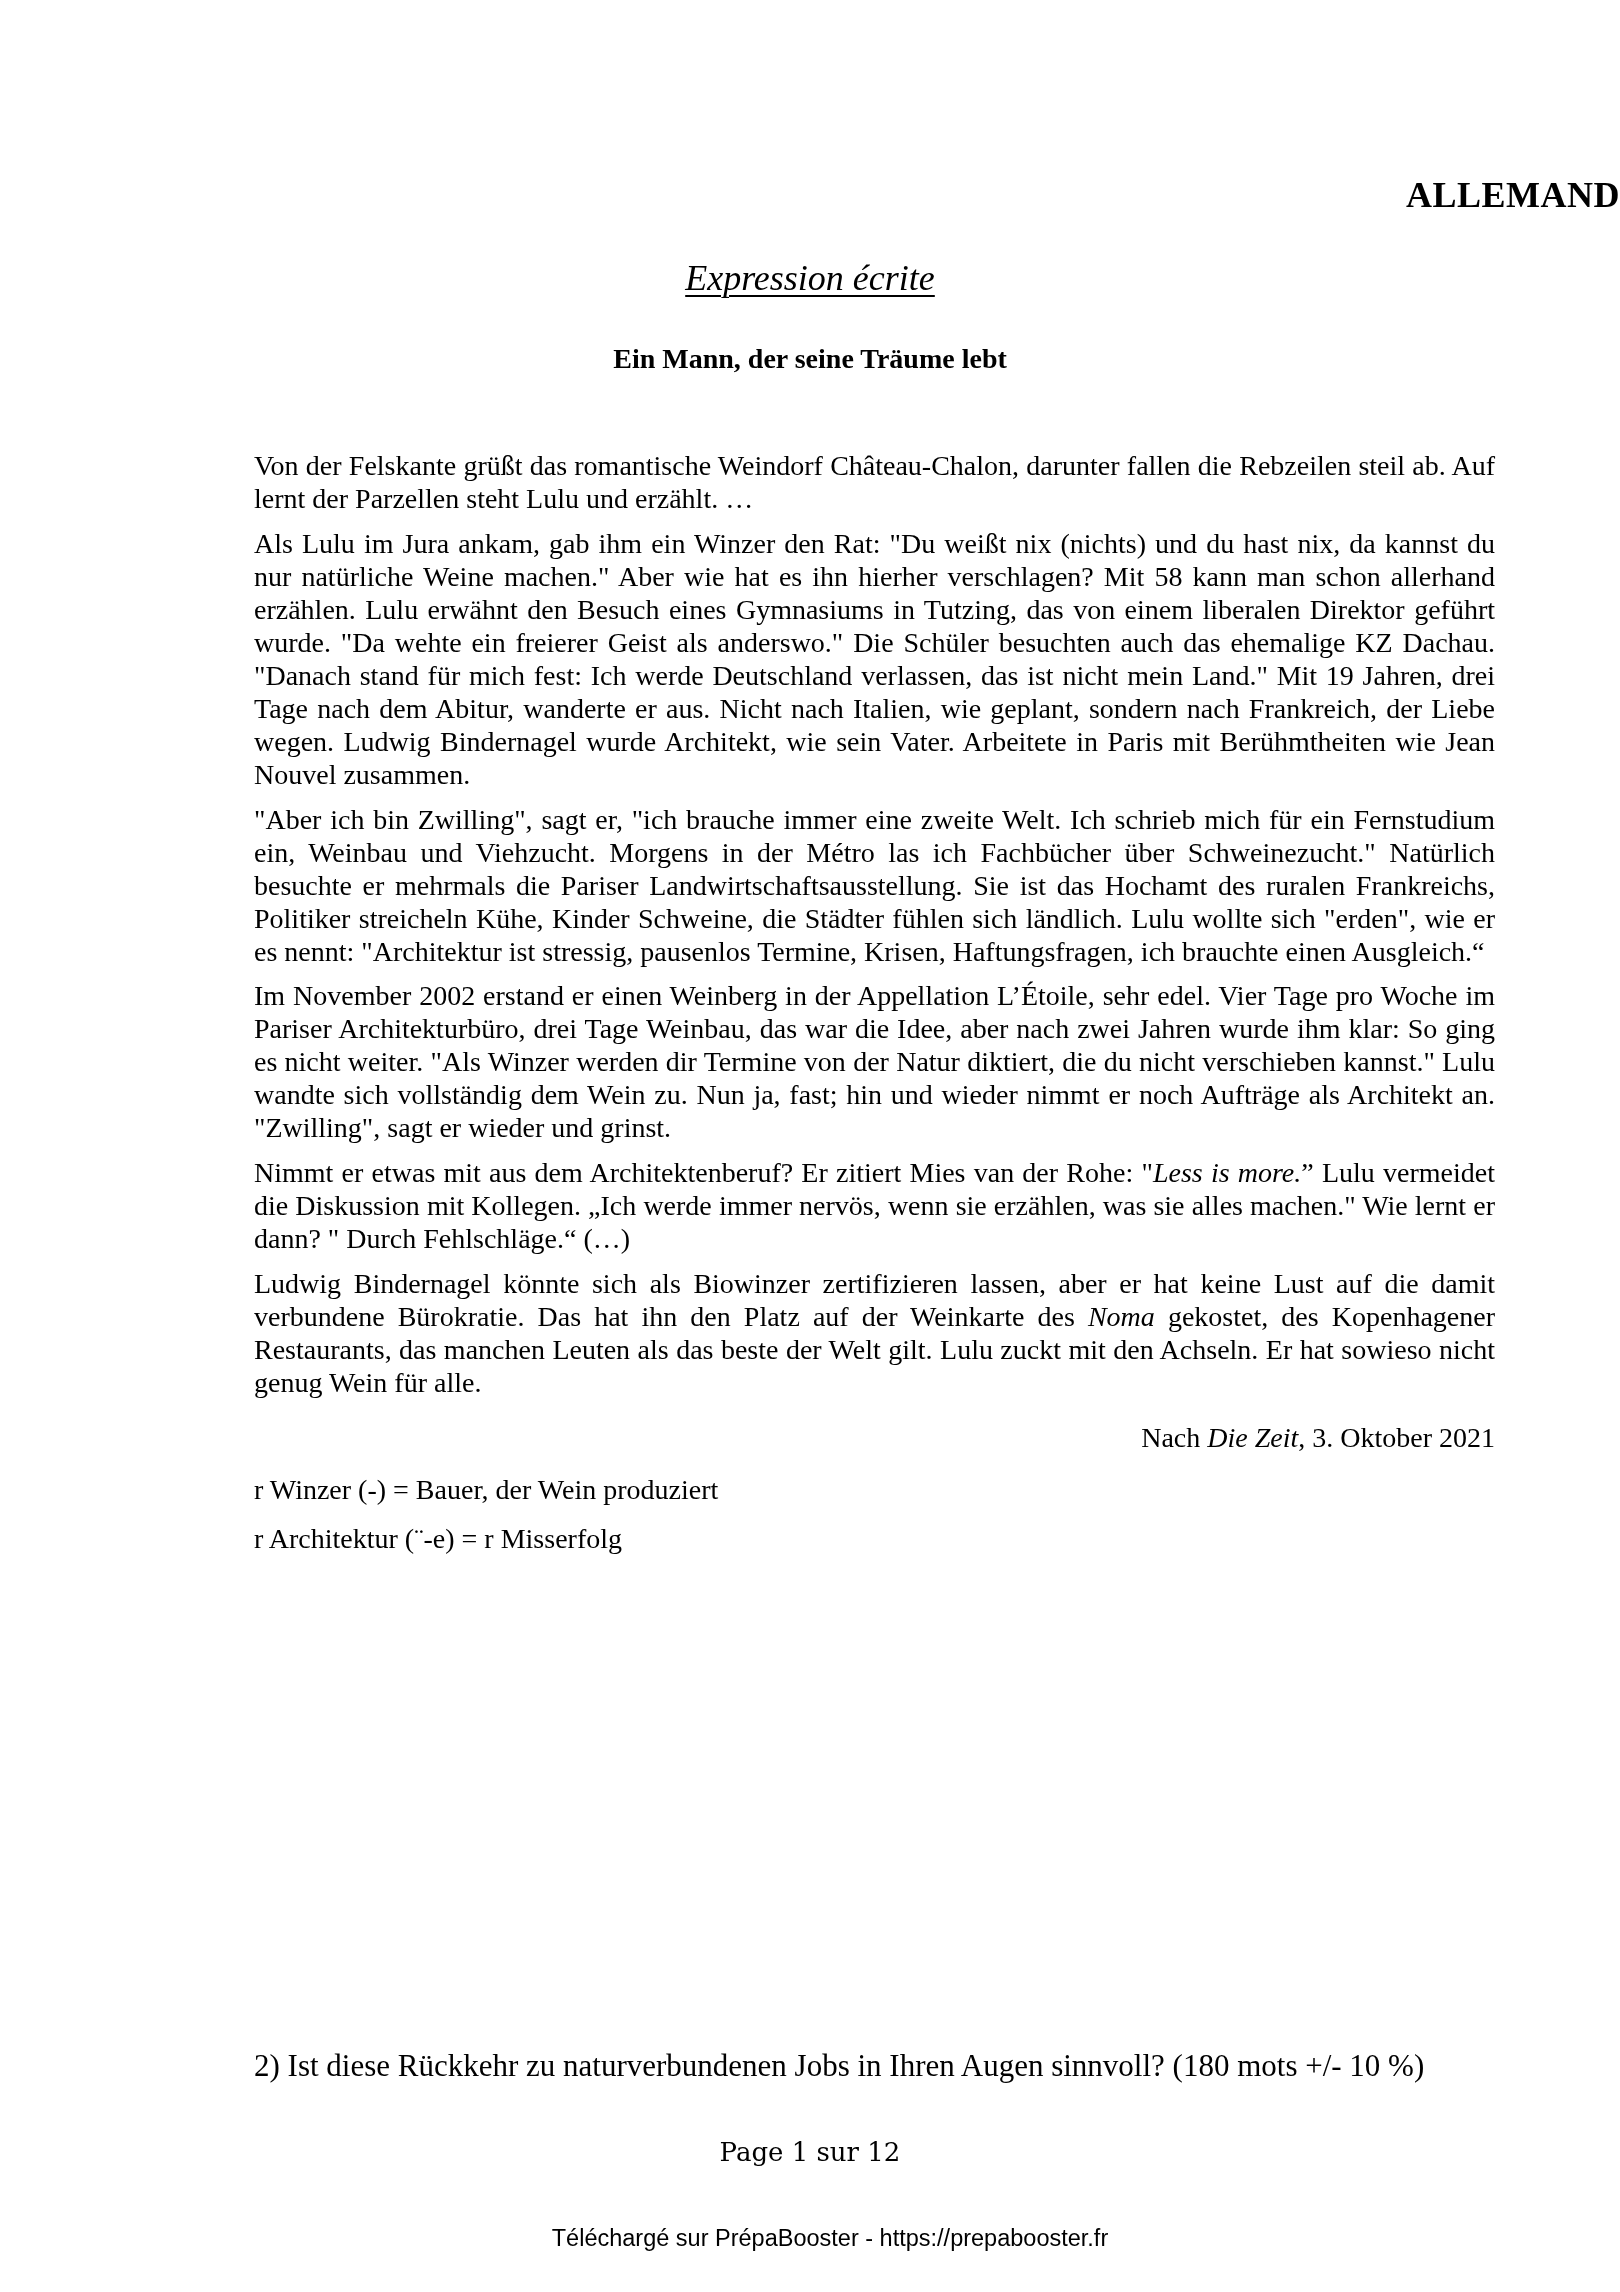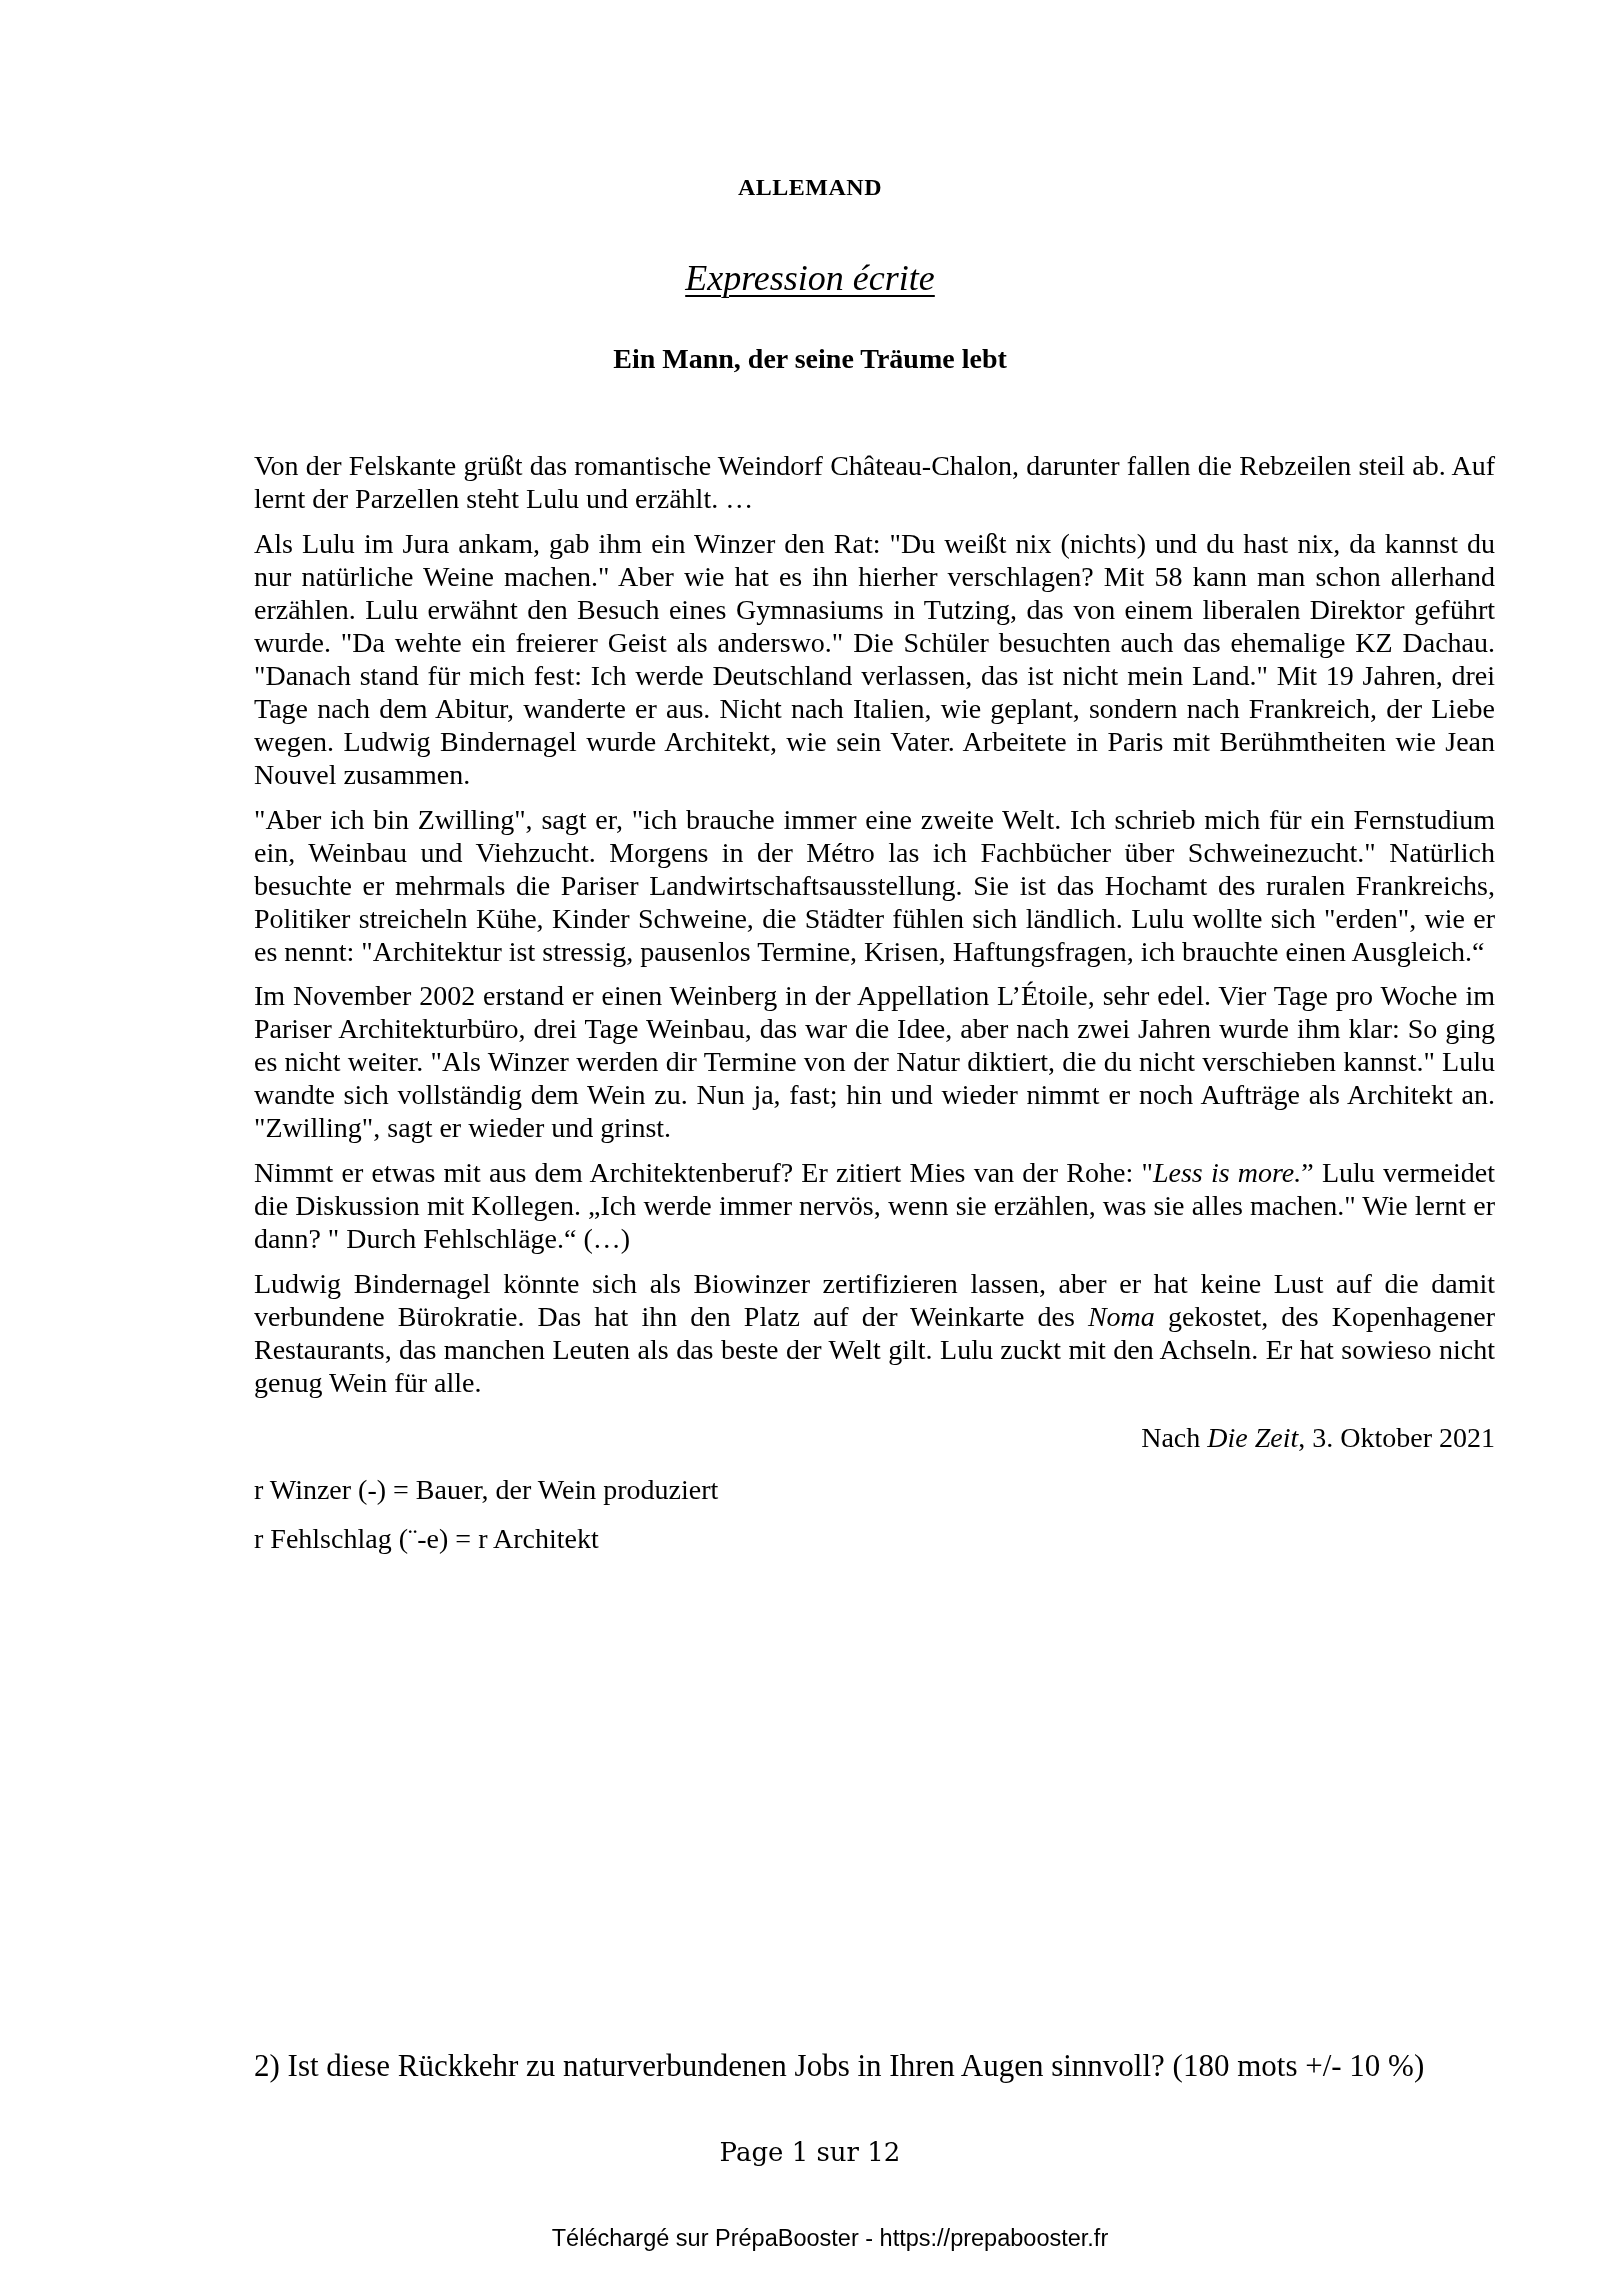--- a/index.html
+++ b/index.html
@@ -18,22 +18,22 @@
     .page {
       position: absolute;
       left: 0; top: 0;
       width: 1620px;
       height: 2293px;
     }
     .title {
       position: absolute;
       left: 0; right: 0;
       top: 174px;
-      text-align: center;
-      font-size: 24px;
+      text-align: right;
+      font-size: 36px;
       font-weight: bold;
       letter-spacing: 0.5px;
     }
     .subtitle {
       position: absolute;
       left: 0; right: 0;
       top: 257px;
       text-align: center;
       font-size: 36px;
       font-style: italic;
@@ -123,21 +123,21 @@
     <p>Als Lulu im Jura ankam, gab ihm ein Winzer den Rat: "Du weißt nix (nichts) und du hast nix, da kannst du nur natürliche Weine machen." Aber wie hat es ihn hierher verschlagen? Mit 58 kann man schon allerhand erzählen. Lulu erwähnt den Besuch eines Gymnasiums in Tutzing, das von einem liberalen Direktor geführt wurde. "Da wehte ein freierer Geist als anderswo." Die Schüler besuchten auch das ehemalige KZ Dachau. "Danach stand für mich fest: Ich werde Deutschland verlassen, das ist nicht mein Land." Mit 19 Jahren, drei Tage nach dem Abitur, wanderte er aus. Nicht nach Italien, wie geplant, sondern nach Frankreich, der Liebe wegen. Ludwig Bindernagel wurde Architekt, wie sein Vater. Arbeitete in Paris mit Berühmtheiten wie Jean Nouvel zusammen.</p>
     <p>"Aber ich bin Zwilling", sagt er, "ich brauche immer eine zweite Welt. Ich schrieb mich für ein Fernstudium ein, Weinbau und Viehzucht. Morgens in der Métro las ich Fachbücher über Schweinezucht." Natürlich besuchte er mehrmals die Pariser Landwirtschaftsausstellung. Sie ist das Hochamt des ruralen Frankreichs, Politiker streicheln Kühe, Kinder Schweine, die Städter fühlen sich ländlich. Lulu wollte sich "erden", wie er es nennt: "Architektur ist stressig, pausenlos Termine, Krisen, Haftungsfragen, ich brauchte einen Ausgleich.“</p>
     <p>Im November 2002 erstand er einen Weinberg in der Appellation L’Étoile, sehr edel. Vier Tage pro Woche im Pariser Architekturbüro, drei Tage Weinbau, das war die Idee, aber nach zwei Jahren wurde ihm klar: So ging es nicht weiter. "Als Winzer werden dir Termine von der Natur diktiert, die du nicht verschieben kannst." Lulu wandte sich vollständig dem Wein zu. Nun ja, fast; hin und wieder nimmt er noch Aufträge als Architekt an. "Zwilling", sagt er wieder und grinst.</p>
     <p><span>Nimmt er etwas mit aus dem Architektenberuf? Er zitiert Mies van der Rohe: "</span><em>Less is more.</em><span>” Lulu vermeidet die Diskussion mit Kollegen. „Ich werde immer nervös, wenn sie erzählen, was sie alles machen." Wie lernt er dann? " Durch Fehlschläge.“ (…)</span></p>
     <p><span>Ludwig Bindernagel könnte sich als Biowinzer zertifizieren lassen, aber er hat keine Lust auf die damit verbundene Bürokratie. Das hat ihn den Platz auf der Weinkarte des </span><em>Noma</em><span> gekostet, des Kopenhagener Restaurants, das manchen Leuten als das beste der Welt gilt. Lulu zuckt mit den Achseln. Er hat sowieso nicht genug Wein für alle.</span></p>
 
     <p class="source"><span>Nach </span><em>Die Zeit</em><span>, 3. Oktober 2021</span></p>
 
     <div class="glossary">
       <p>r Winzer (-) = Bauer, der Wein produziert</p>
-      <p>r Fehlschlag (¨-e) = r Architekt</p>
+      <p>r Architektur (¨-e) = r Misserfolg</p>
     </div>
   </div>
 
 
   <div class="question q2"><span>2)</span><span> Ist diese Rückkehr zu naturverbundenen Jobs in Ihren Augen sinnvoll? (180 mots +/- 10 %)</span></div>
 
   <div class="page-number">Page 1 sur 12</div>
   <div class="footer">Téléchargé sur PrépaBooster - https://prepabooster.fr</div>
 
 </div>

